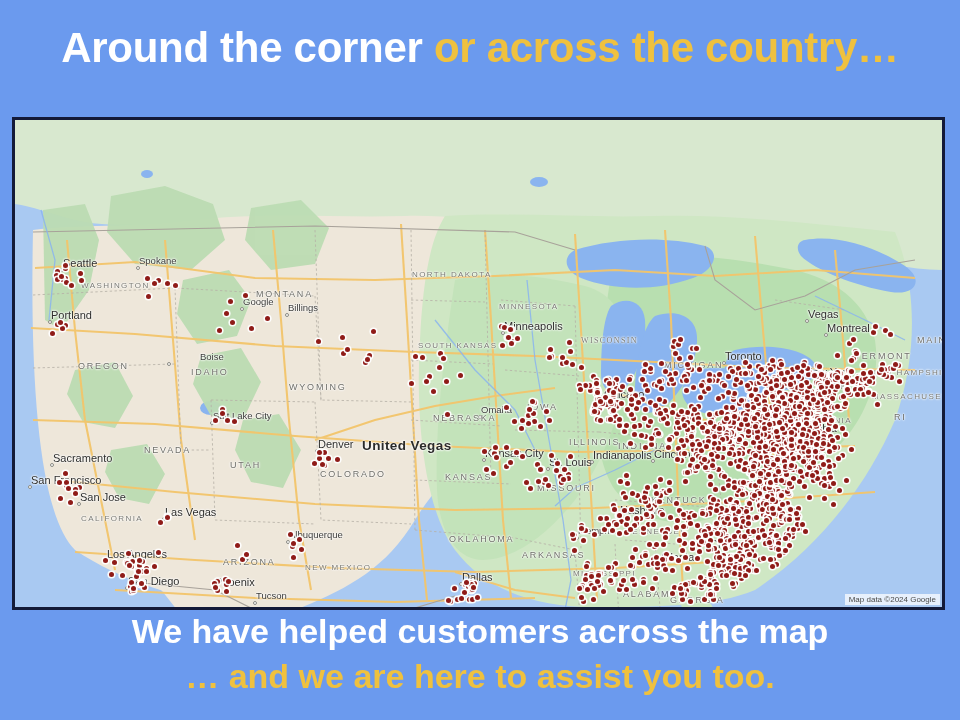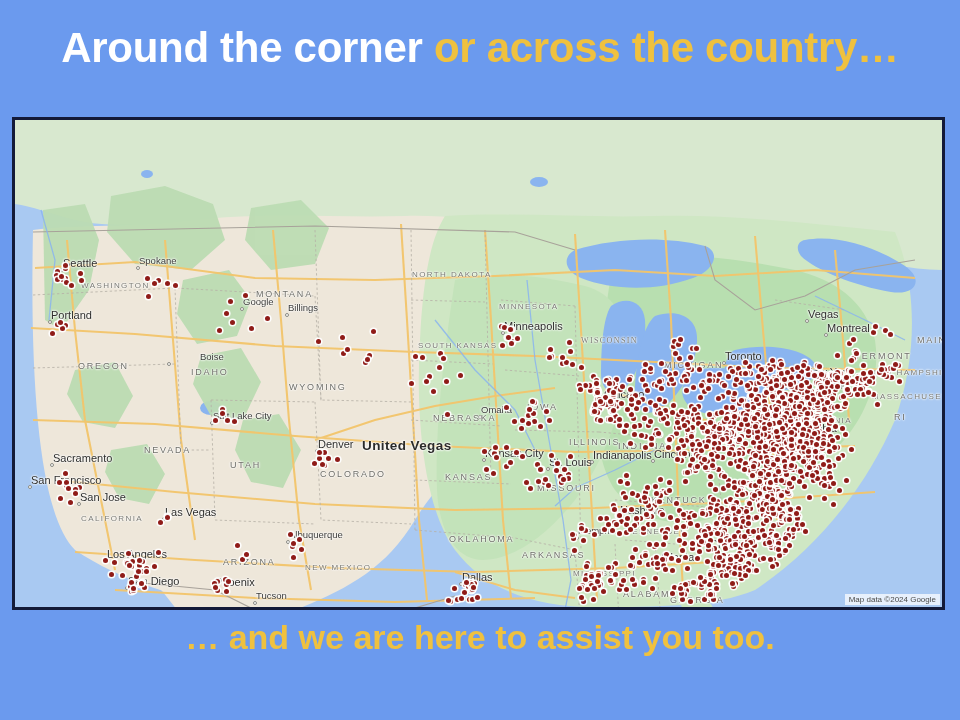--- a/index.html
+++ b/index.html
@@ -2424,16 +2424,17 @@
         <div class="dot" style="left: 758.8px; top: 308.6px;"></div>
         <div class="dot" style="left: 737.1px; top: 296.1px;"></div>
         <div class="dot" style="left: 761.6px; top: 300.3px;"></div>
         <div class="dot" style="left: 758.5px; top: 287.1px;"></div>
       </div>
 
     <div class="attribution">Map data ©2024 Google</div>
   </div>
 
   <div class="footer">
+    <div class="footer-line1">We have helped customers across the map</div>
     <div class="footer-line2">… and we are here to assist you too.</div>
   </div>
 
 </div>
 
 </body></html>

